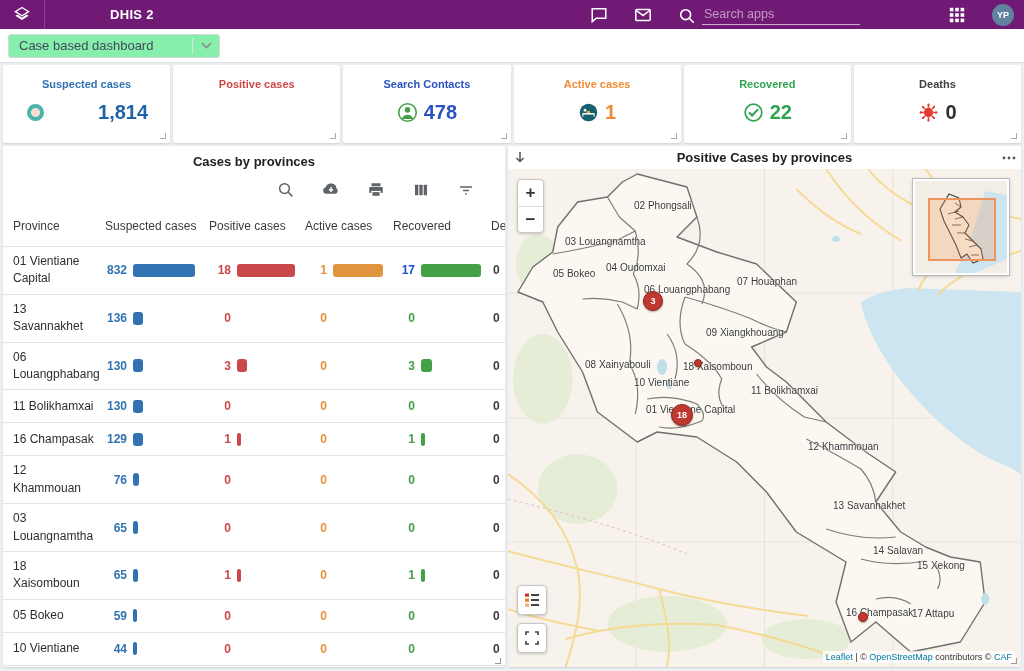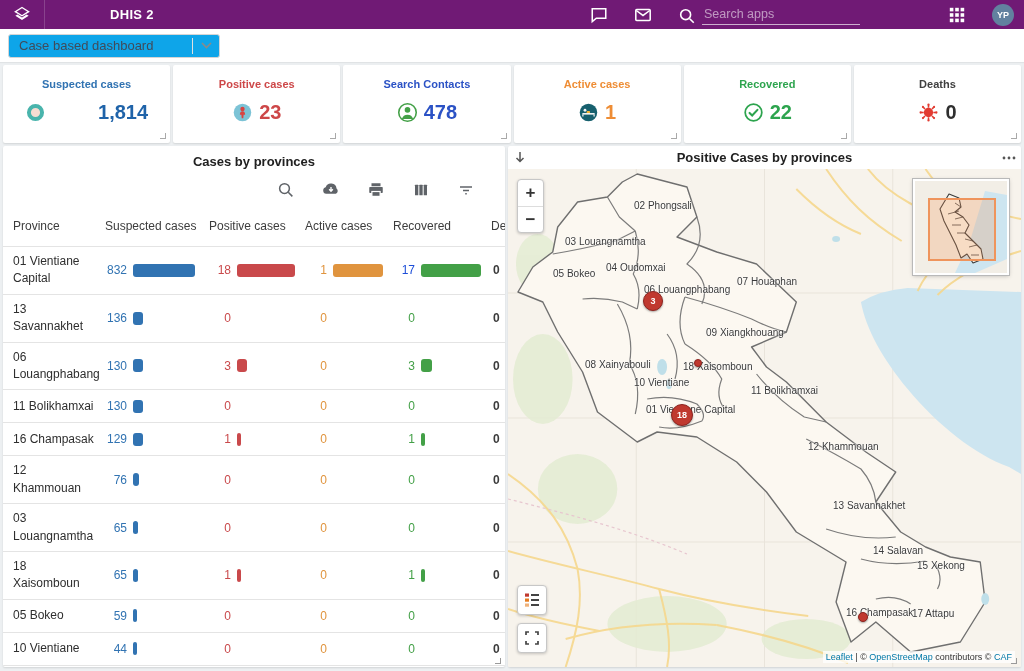--- a/index.html
+++ b/index.html
@@ -20,21 +20,21 @@
     font-family:"Liberation Sans",sans-serif; }
   .nav-search::placeholder { color:rgba(255,255,255,0.55); }
   .avatar { width:22px; height:22px; border-radius:50%; background:#62819f; color:#fff;
     font-size:9px; font-weight:bold; display:flex; align-items:center; justify-content:center;
     margin-right:10px; cursor:pointer; }
 
   
   .dash-bar { height:33px; background:#fff; display:flex; align-items:center; padding-left:8px;
     box-shadow:0 1px 1px rgba(0,0,0,0.05); }
   .dash-select { width:212px; height:24px; border:1px solid #d5d5d5; border-radius:3px;
-    display:flex; align-items:center; background:#0ea5e9; cursor:pointer; }
+    display:flex; align-items:center; background:#86efac; cursor:pointer; }
   .dash-select-label { flex:1; font-size:13px; color:#404b5a; padding-left:10px; }
   .dash-select-div { width:1px; height:16px; background:#e0e0e0; }
   .dash-select-arrow { width:26px; display:flex; align-items:center; justify-content:center; color:#9aa0a6; }
 
   
   .cards-row { display:flex; gap:3px; padding:3px; }
   .card { flex:1; background:#fff; border-radius:2px; box-shadow:0 1px 2px rgba(0,0,0,0.12);
     height:78px; position:relative; text-align:center; padding-top:13px; }
   .card-title { font-size:11px; font-weight:bold; }
   .card-value-row { margin-top:11px; display:flex; align-items:center; justify-content:center; gap:6px; }
@@ -59,21 +59,21 @@
   .t-icon svg { width:100%; height:100%; }
 
   
   .t-grid { display:grid; grid-template-columns:92px 104px 96px 88px 98px 45px; align-items:center; }
   .t-head { padding:14px 0 13px 0; }
   .t-head > div { font-size:12px; color:#3c3c3c; padding-left:10px; }
   .t-row { border-top:1px solid #e4e4e4; min-height:33px; padding:6px 0; }
   .t-row:last-of-type { border-bottom:1px solid #e4e4e4; }
   .prov { font-size:12px; color:#2e2e2e; padding-left:10px; line-height:1.45; }
   .vcell { display:flex; align-items:center; padding-left:6px; }
-  .vcell .num { font-size:12px; font-weight:normal; width:26px; text-align:right; margin-right:6px; flex-shrink:0; }
+  .vcell .num { font-size:12px; font-weight:bold; width:26px; text-align:right; margin-right:6px; flex-shrink:0; }
   .vcell .bar { height:13px; border-radius:3px; }
   .c-deaths { font-size:12px; font-weight:bold; color:#3c3c3c; padding-left:12px; }
 
   
   .map-header { height:23px; display:flex; align-items:center; padding:0 4px; }
   .map-header .panel-title { flex:1; padding-top:0; }
   .map-hicon { width:16px; height:16px; color:#555; display:flex; cursor:pointer; }
   .map-area { flex:1; position:relative; background:#f6f2ea; overflow:hidden; }
   .map-svg { position:absolute; inset:0; width:100%; height:100%; }
   .map-label { position:absolute; font-size:10px; color:#3a3a3a;
@@ -170,30 +170,20 @@
             <circle cx="12" cy="12" r="7.5" fill="#f7ddd2" stroke="#49b4ac" stroke-width="4.5"></circle>
           </svg>
         </span>
       <span class="card-value" style="color: rgb(31, 99, 169); margin-left: 46px;">1,814</span>
     </div>
     <div class="resize-corner"></div>
   </div>
 
   <div class="card">
     <div class="card-title" style="color: rgb(205, 71, 72);">Positive cases</div>
-    <div class="card-value-row">
-      <span class="card-icon">
-          <svg viewBox="0 0 24 24">
-            <circle cx="12" cy="12" r="10" fill="#7cc3d6"></circle>
-            <circle cx="12" cy="8" r="2.5" fill="#d84341"></circle>
-            <path d="M12 10.6c-2.3 0-3 1.8-3 4h1.7l.4 4h1.8l.4-4H15c0-2.2-.7-4-3-4z" fill="#d84341"></path>
-          </svg>
-        </span>
-      <span class="card-value" style="color: rgb(205, 71, 72);">23</span>
-    </div>
     <div class="resize-corner"></div>
   </div>
 
 
   <div class="card">
     <div class="card-title" style="color: rgb(43, 82, 197);">Search Contacts</div>
     <div class="card-value-row">
       <span class="card-icon">
           <svg viewBox="0 0 24 24">
             <circle cx="12" cy="12" r="10" fill="none" stroke="#43a047" stroke-width="1.8"></circle>

